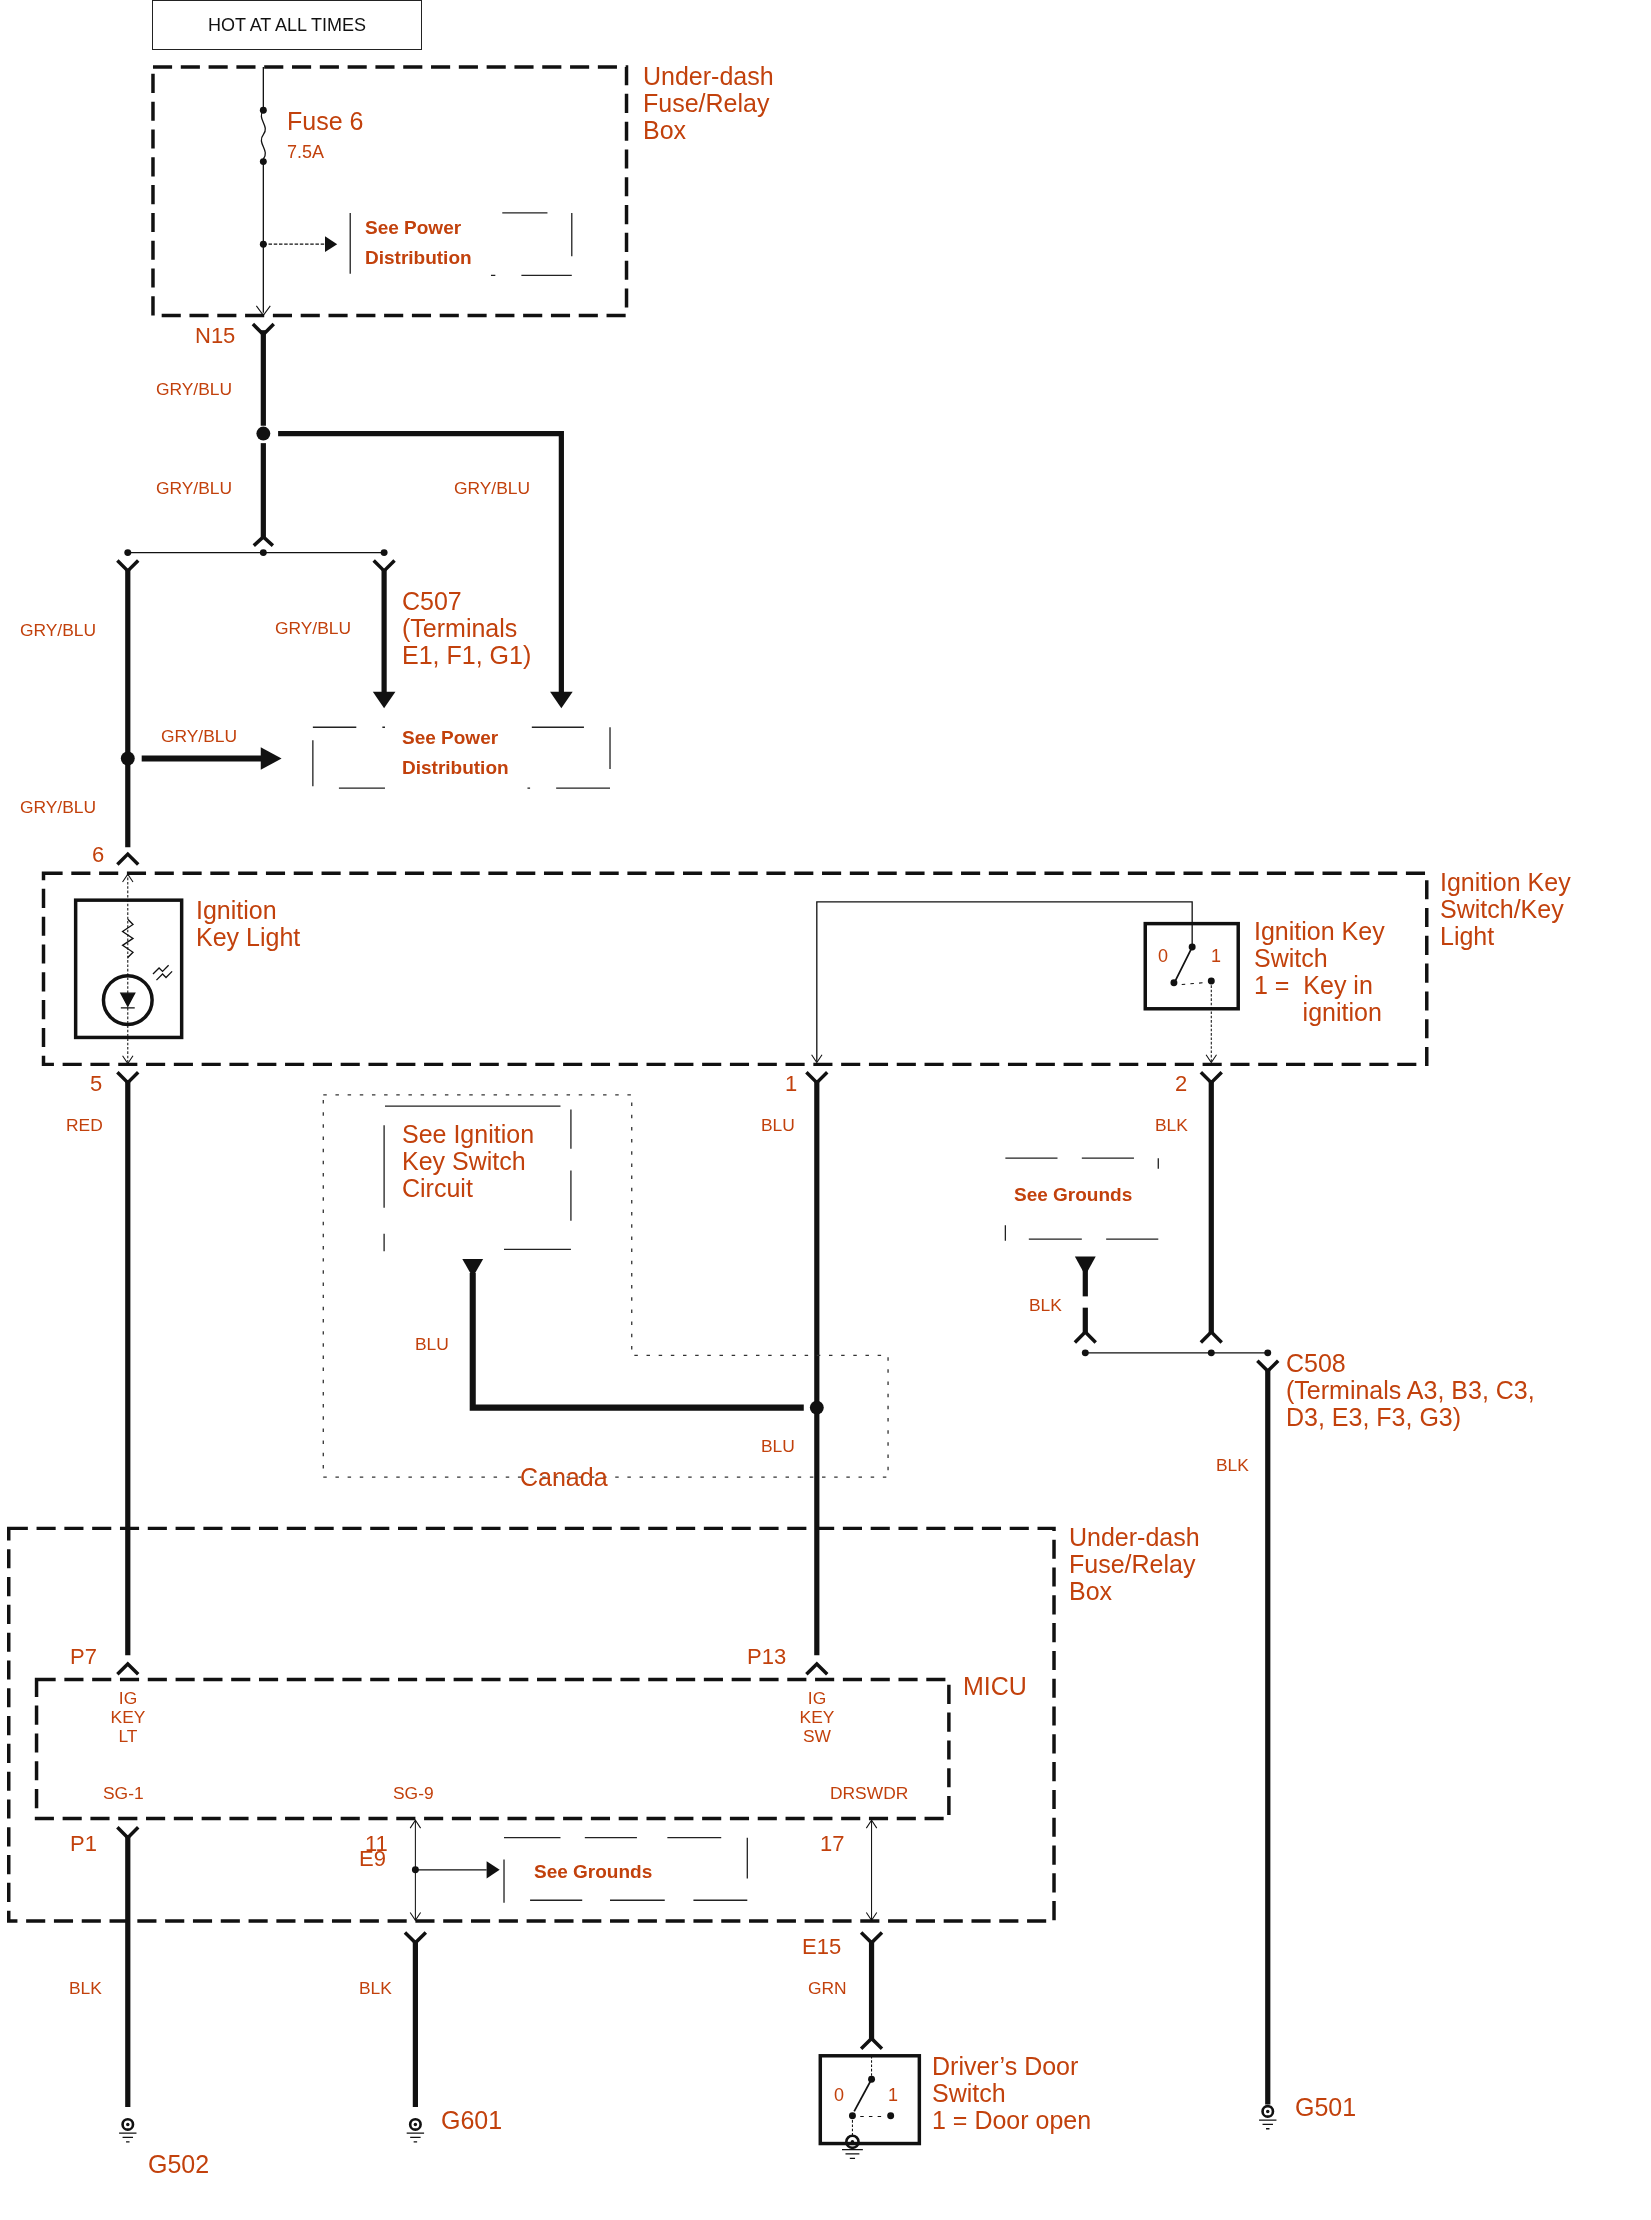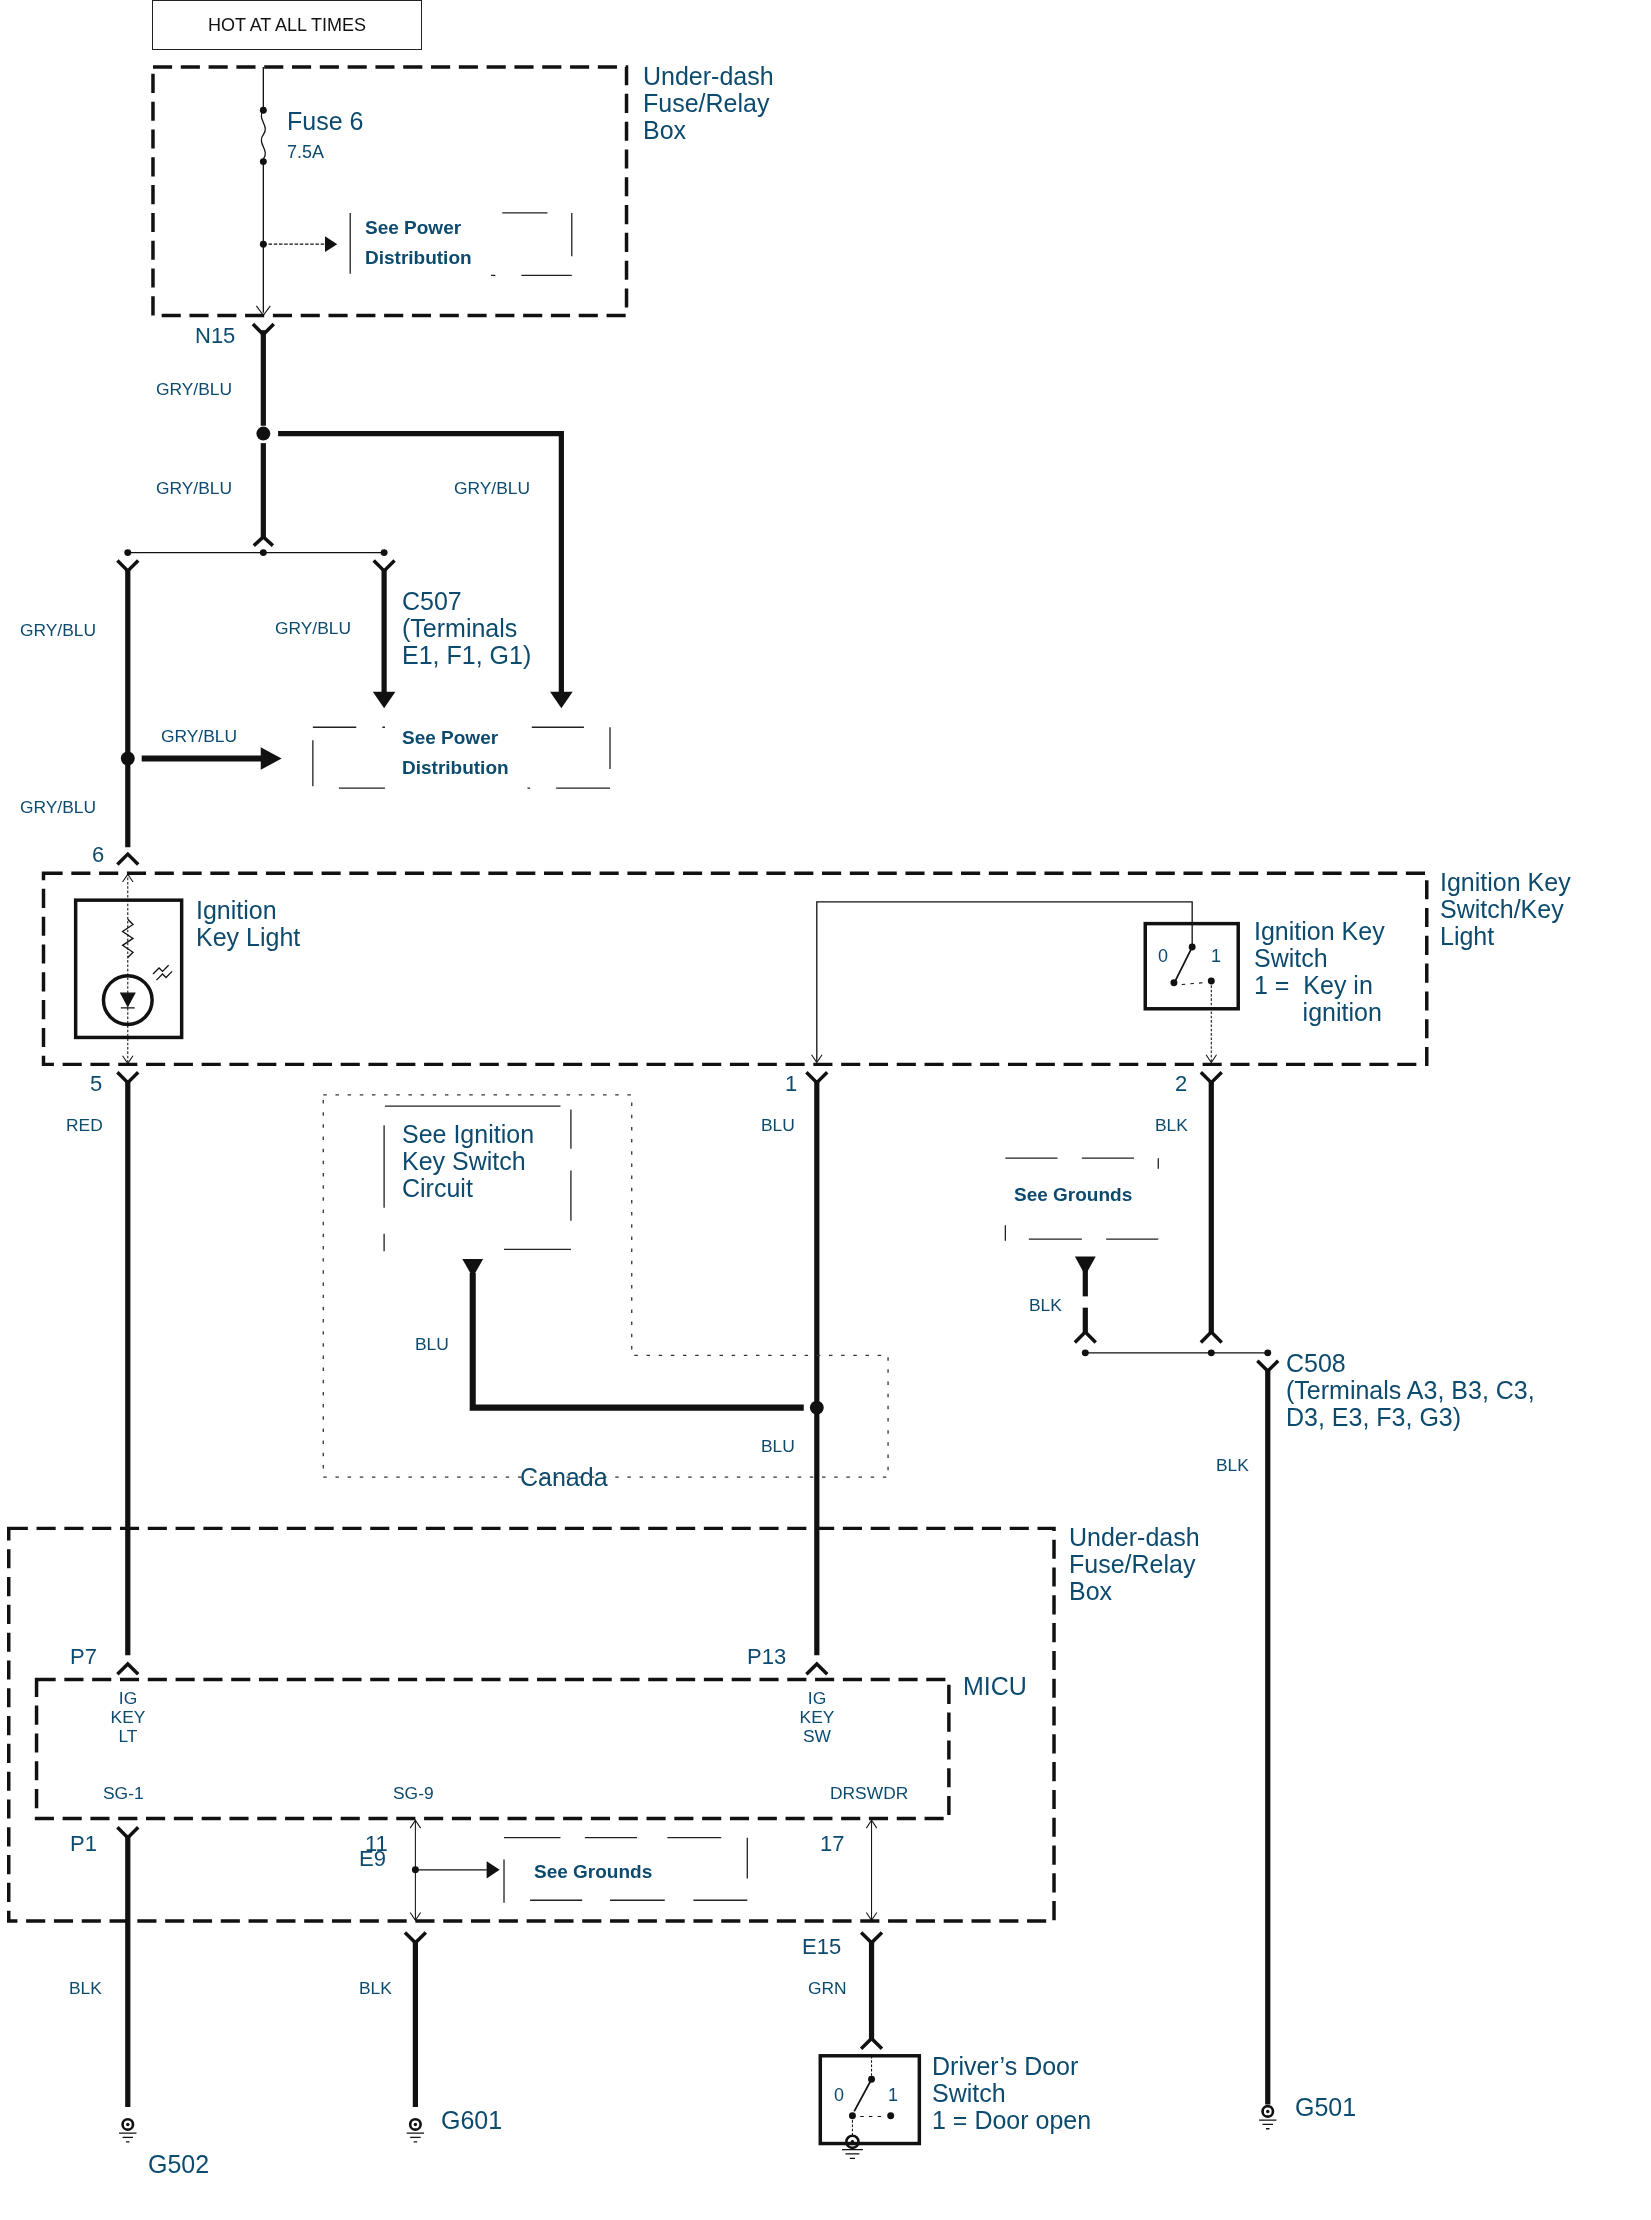--- a/index.html
+++ b/index.html
@@ -1,18 +1,18 @@
 <!DOCTYPE html>
 <html style="font-size:14px"><head>
 <meta charset="utf-8">
 <style>
   html, body { margin:0; padding:0; background:#ffffff; }
   body { width:1651px; height:2220px; position:relative; overflow:hidden; font-family:"Liberation Sans", sans-serif; color:#111; }
   svg#diagram { position:absolute; left:0; top:0; width:1651px; height:2220px; }
-  .t { position:absolute; white-space:pre; line-height:1.08; color:#0c4a6e; }
+  .t { position:absolute; white-space:pre; line-height:1.08; color:#c2410c; }
   .lg { font-size:25px; }
   .md { font-size:22px; }
   .sm { font-size:18px; }
   .xs { font-size:17.4px; }
   .bold { font-weight:bold; font-size:19px; }
   .ctr { text-align:center; }
   .hot { position:absolute; left:152px; top:0; width:270px; height:50px; border:1.7px solid #222; box-sizing:border-box; font-size:18px; display:flex; align-items:center; justify-content:center; }
 </style>
 </head>
 <body>

